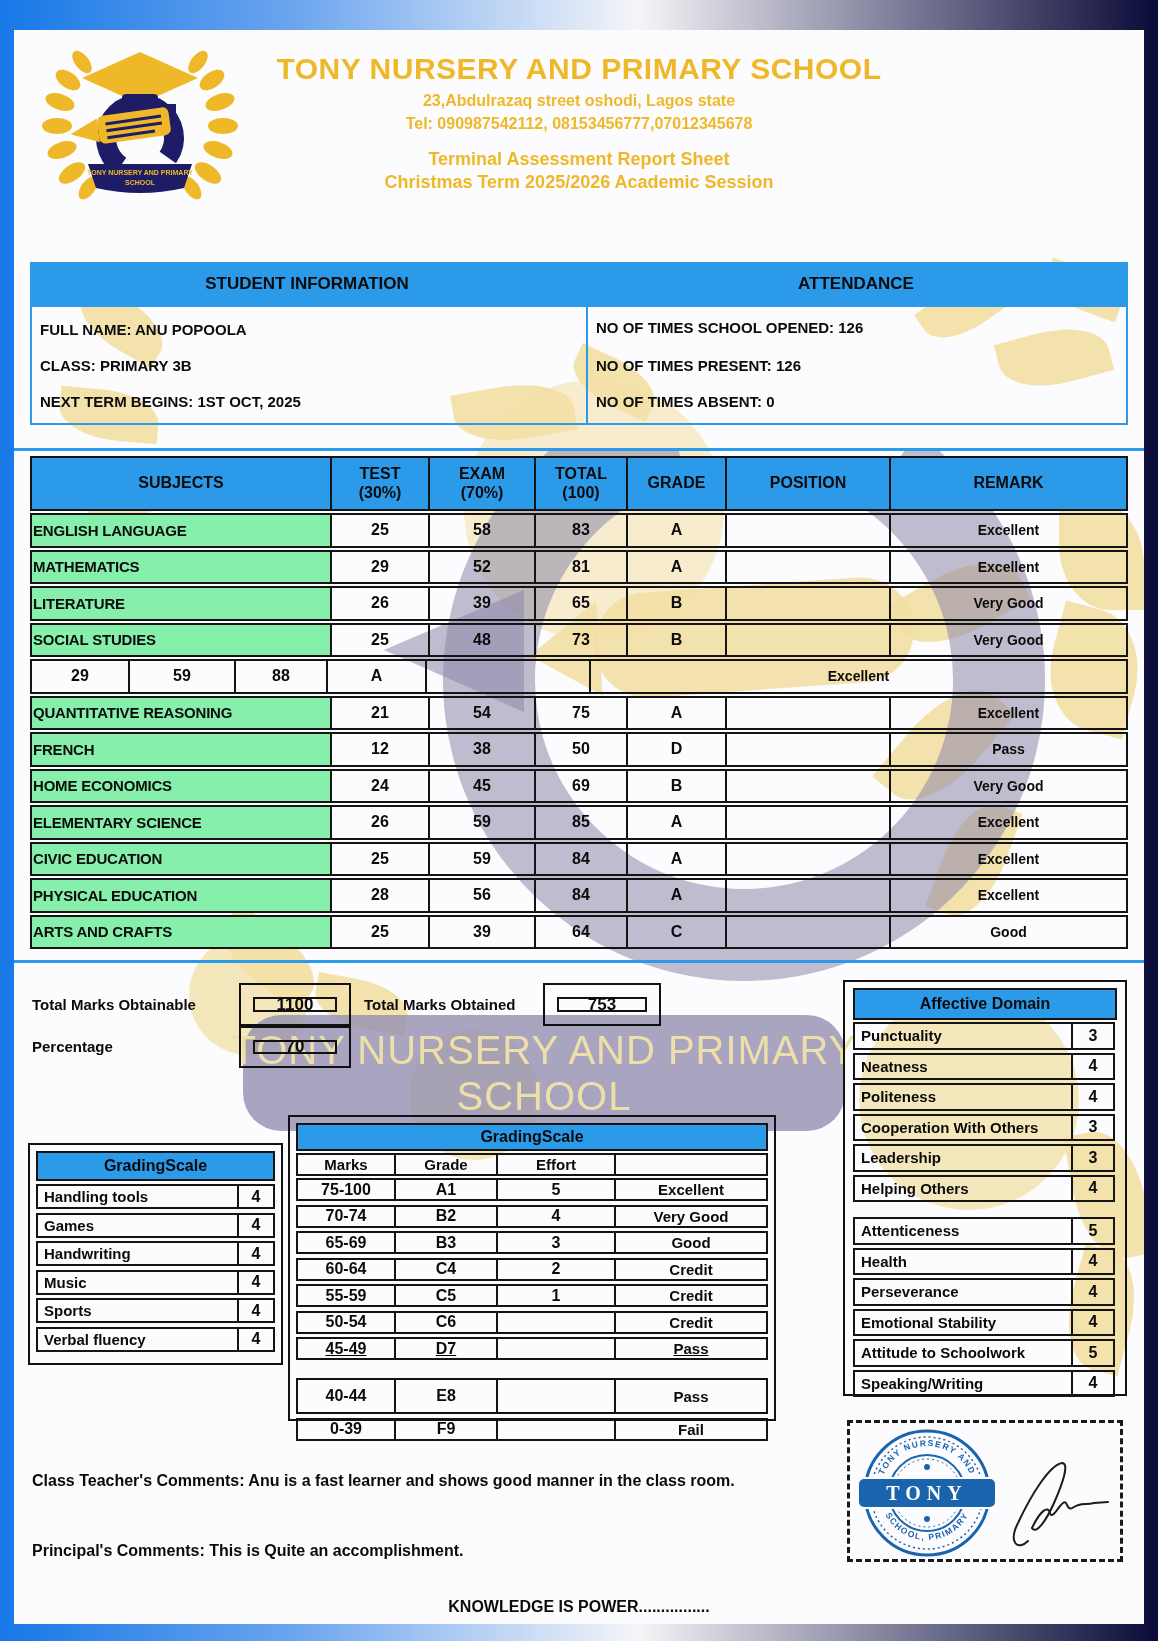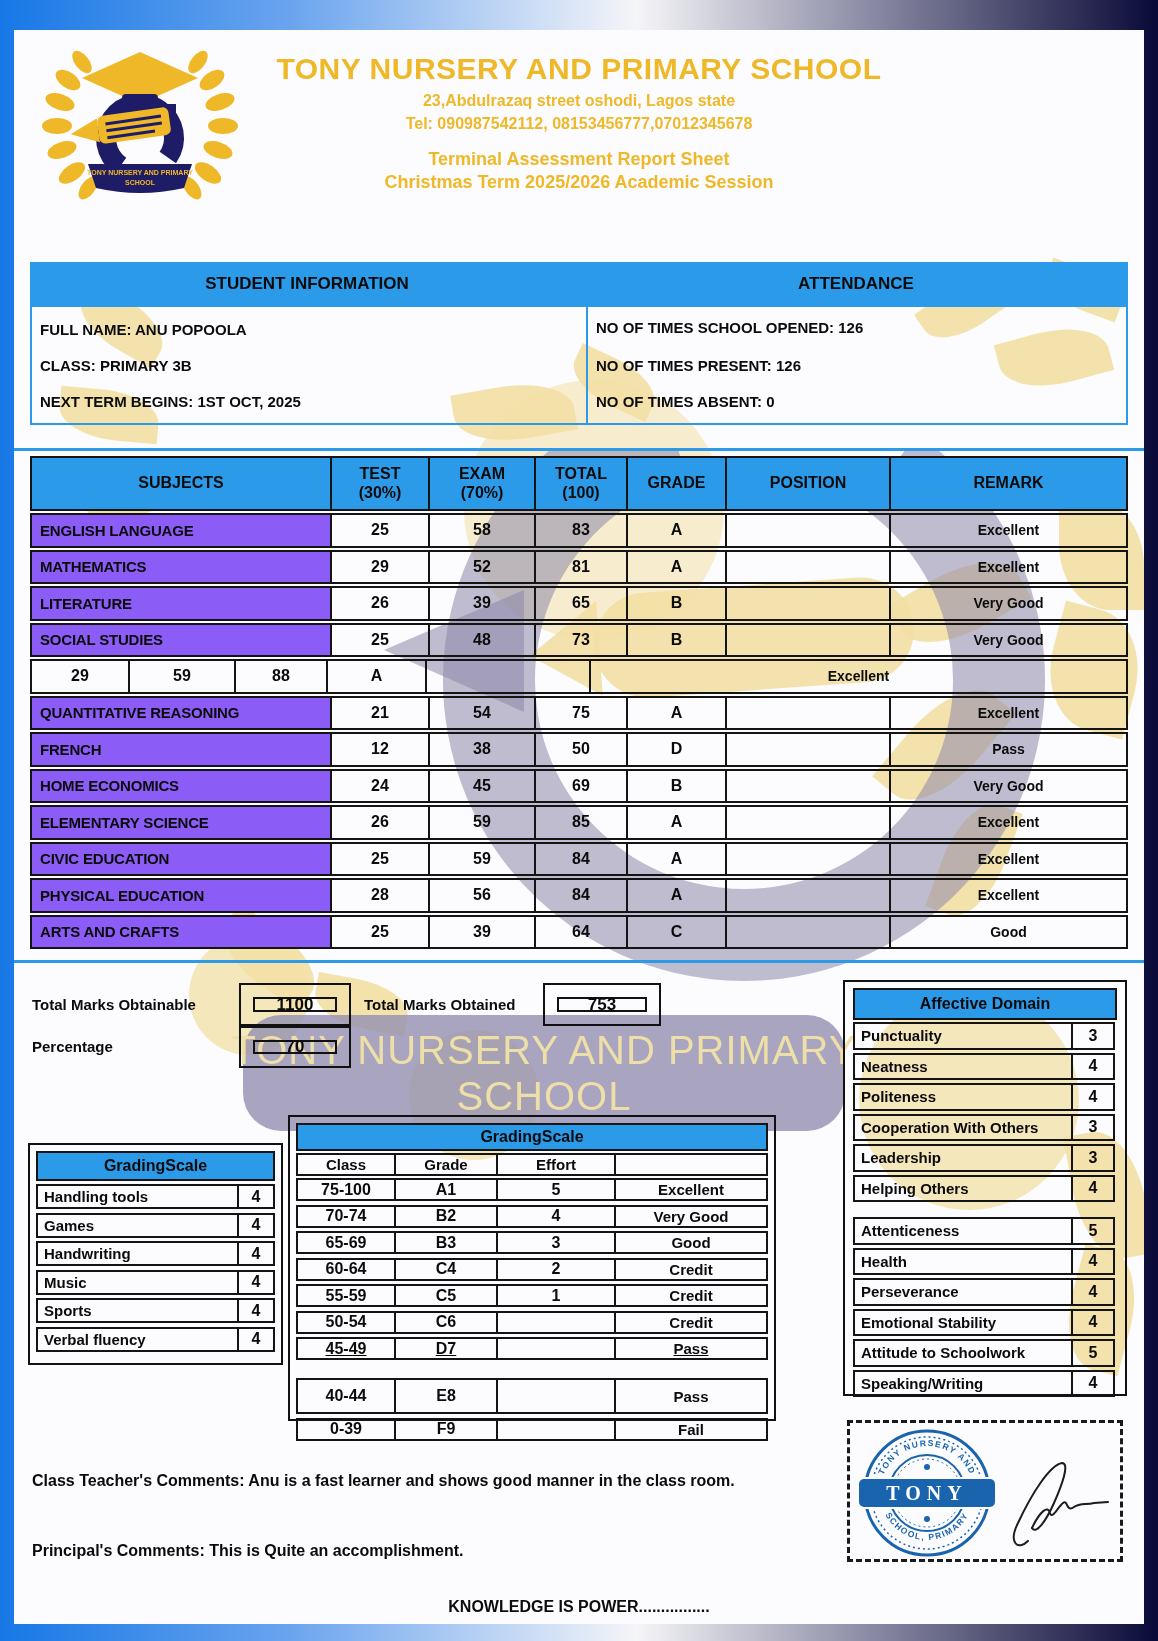--- a/index.html
+++ b/index.html
@@ -33,21 +33,21 @@
   .bluesep{left:0;width:1130px;height:3px;background:#2B9AE9;}
   
   .stable{left:16px;top:426px;width:1098px;}
   .srow{display:flex;height:34.5px;margin-bottom:2px;}
   .shead{height:55px;margin-bottom:2px;display:flex;}
   .cell{box-sizing:border-box;border:2px solid #141414;display:flex;align-items:center;justify-content:center;
     font-weight:bold;color:#0b0b0b;background:transparent;}
   .cell + .cell{margin-left:-2px;}
   .hcellb{background:#2B9AE9;flex-direction:column;font-size:16px;line-height:1.15;}
   .c0{width:302px;}.c1{width:100px;}.c2{width:108px;}.c3{width:94px;}.c4{width:101px;}.c5{width:166px;}.c6{flex:1;}
-  .subjcell{background:#8b5cf6;justify-content:flex-start;padding-left:8px;font-size:15px;letter-spacing:-.2px;}
+  .subjcell{background:#86efac;justify-content:flex-start;padding-left:1px;font-size:15px;letter-spacing:-.2px;}
   .numcell{font-size:16px;}
   .remcell{font-size:14px;}
   
   .tlabel{font-size:15px;font-weight:bold;color:#0b0b0b;white-space:nowrap;}
   .tbox{box-sizing:border-box;border:2px solid #111;padding:12px;}
   .tbox .in{box-sizing:border-box;border:2px solid #111;width:100%;height:100%;display:flex;align-items:center;justify-content:center;
     font-size:17px;font-weight:bold;color:#0b0b0b;}
   
   .obox{box-sizing:border-box;border:2px solid #111;background:transparent;}
   .btitle{box-sizing:border-box;border:2px solid #141414;background:#2B9AE9;display:flex;align-items:center;justify-content:center;
@@ -437,21 +437,21 @@
         <div class="mrow" style="height:25px;margin-bottom:3.5px;">
           <div class="mcell lab" style="width:203px;">Verbal fluency</div>
           <div class="mcell val" style="width:38px;">4</div>
         </div>
 
     </div>
 
     <div class="abs z1 obox" style="left:274px;top:1085px;width:488px;height:306px;padding:6px;">
       <div class="btitle" style="height:28px;margin-bottom:2px;">GradingScale</div>
       <div class="mrow" style="height:23px;margin-bottom:2px;">
-        <div class="gcell g0" style="font-size:15px;">Class</div>
+        <div class="gcell g0" style="font-size:15px;">Marks</div>
         <div class="gcell g1" style="font-size:15px;">Grade</div>
         <div class="gcell g2" style="font-size:15px;">Effort</div>
         <div class="gcell g3" style="font-size:15px;"></div>
       </div>
 
         <div class="mrow" style="height:23px;margin-bottom:3.5px;border-radius:6px;">
           <div class="gcell g0">75-100</div>
           <div class="gcell g1">A1</div>
           <div class="gcell g2">5</div>
           <div class="gcell g3" style="font-size:15px;">Excellent</div>

